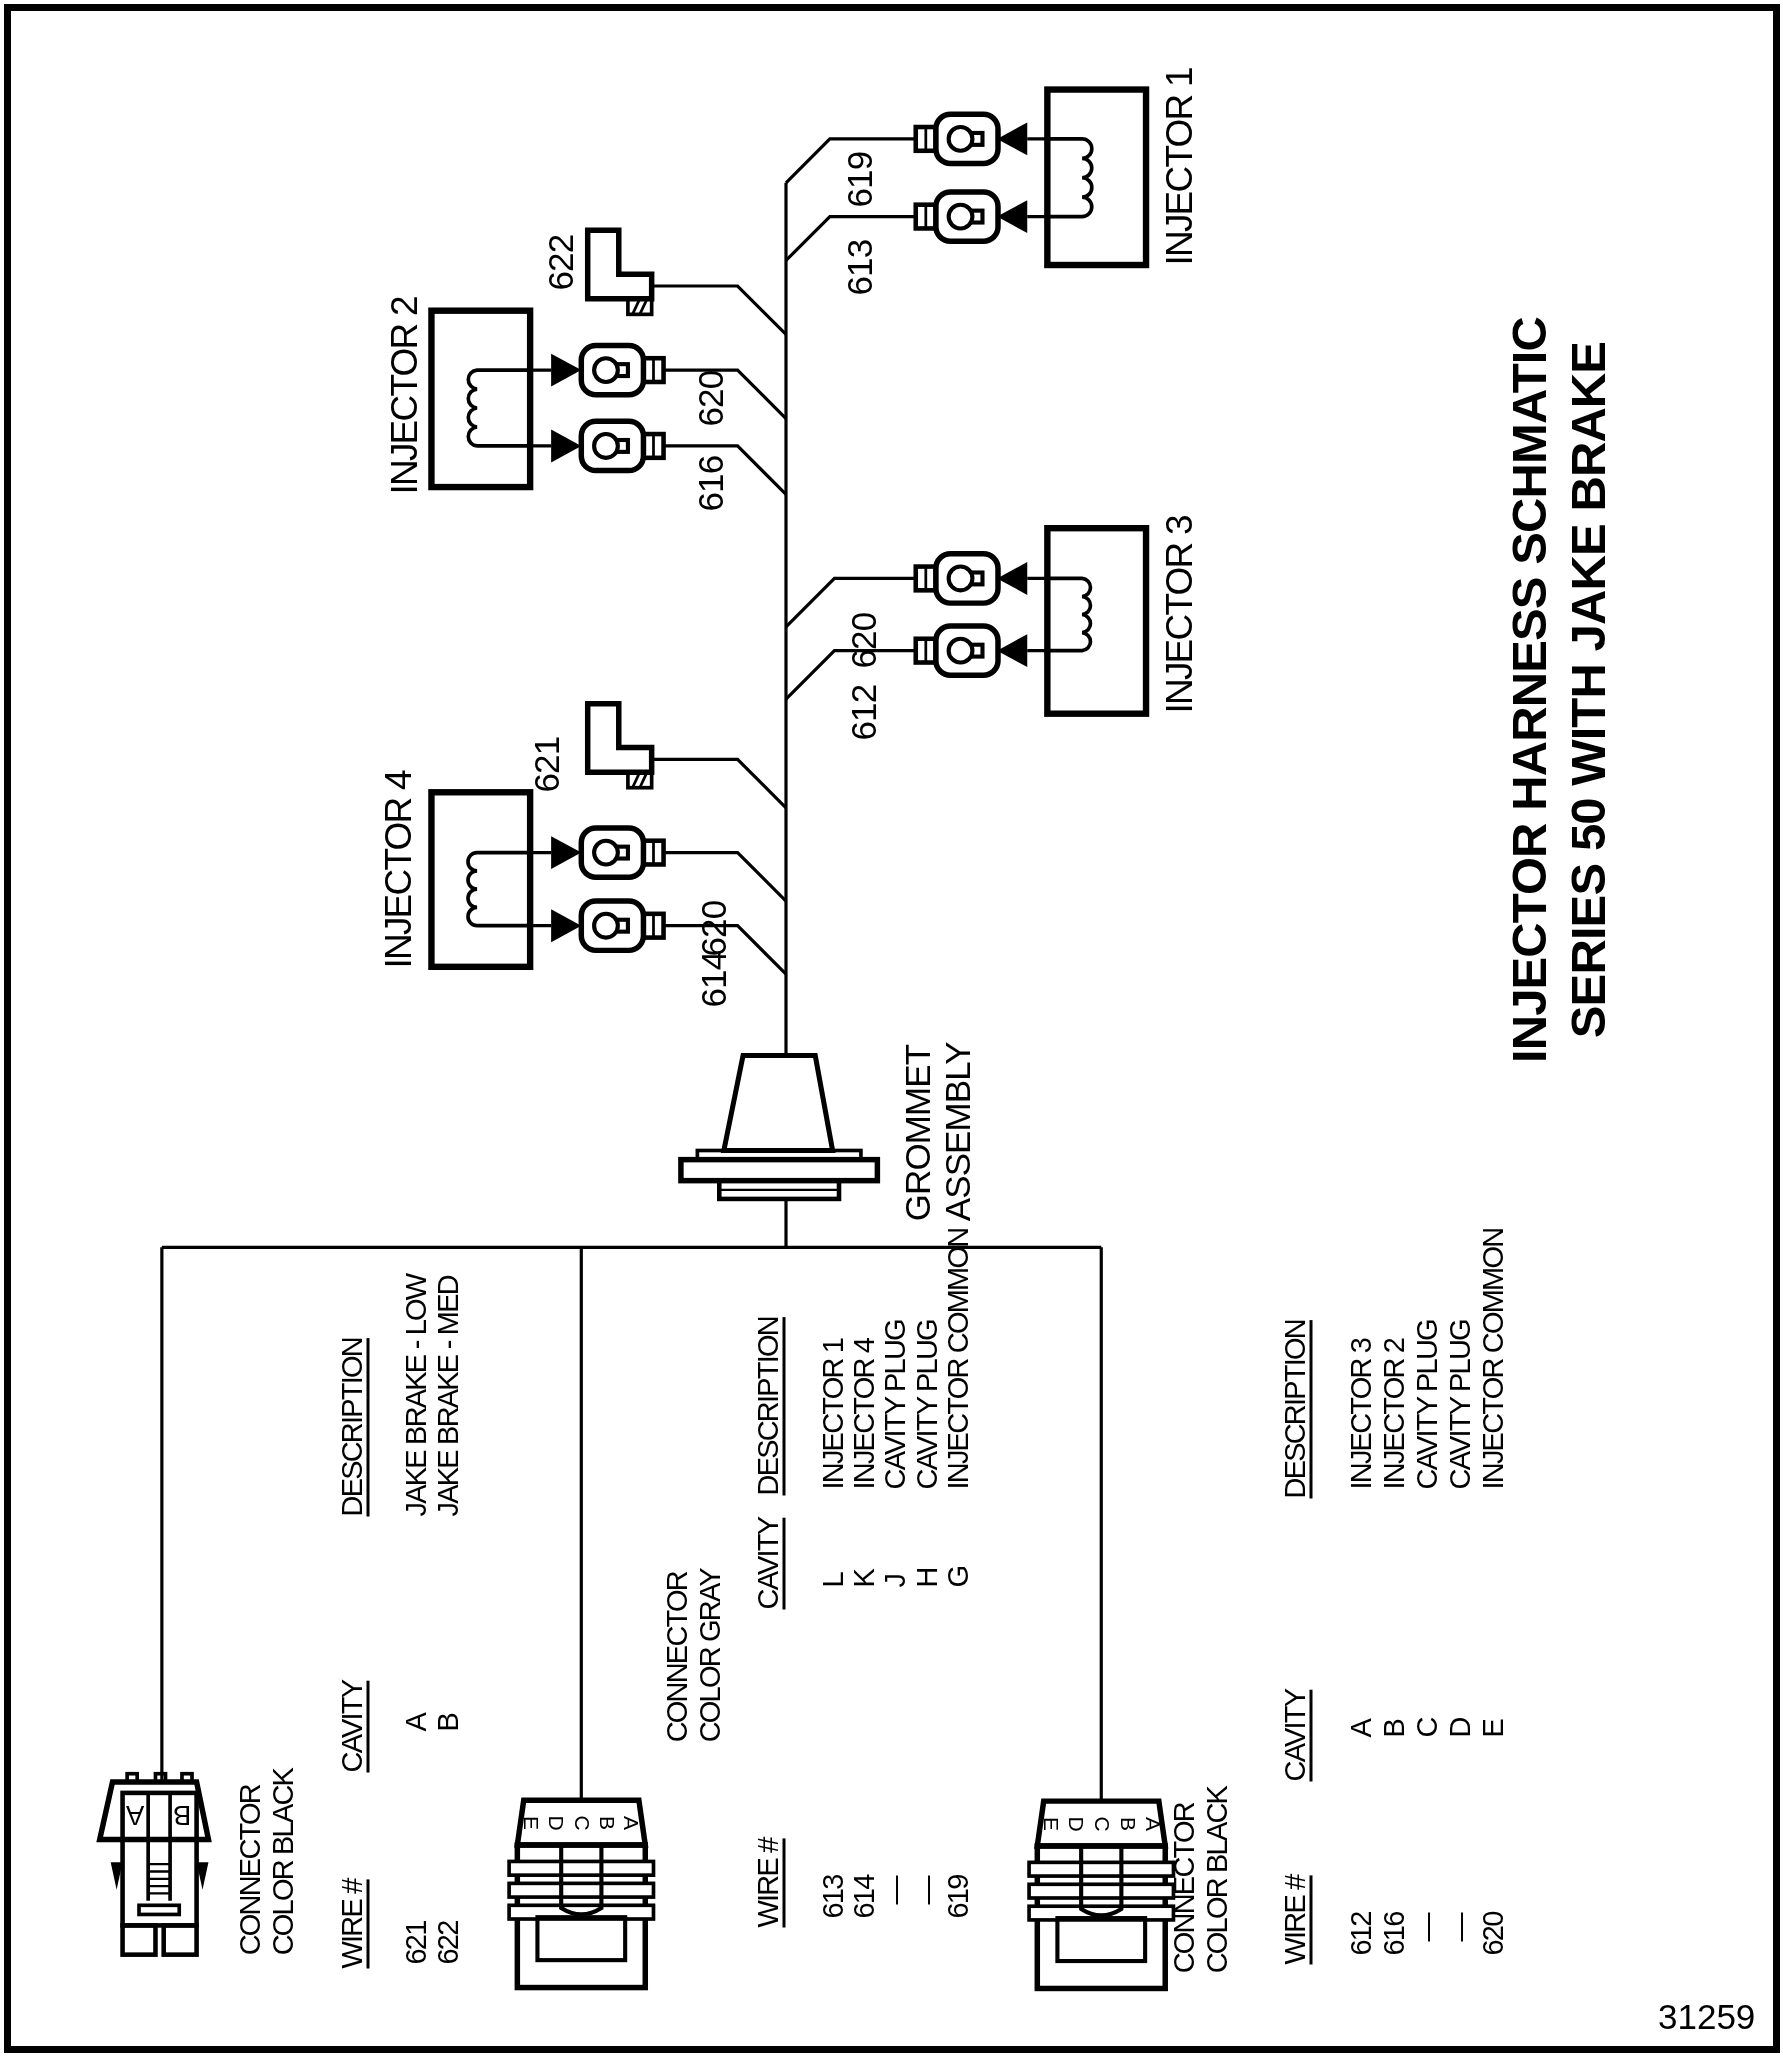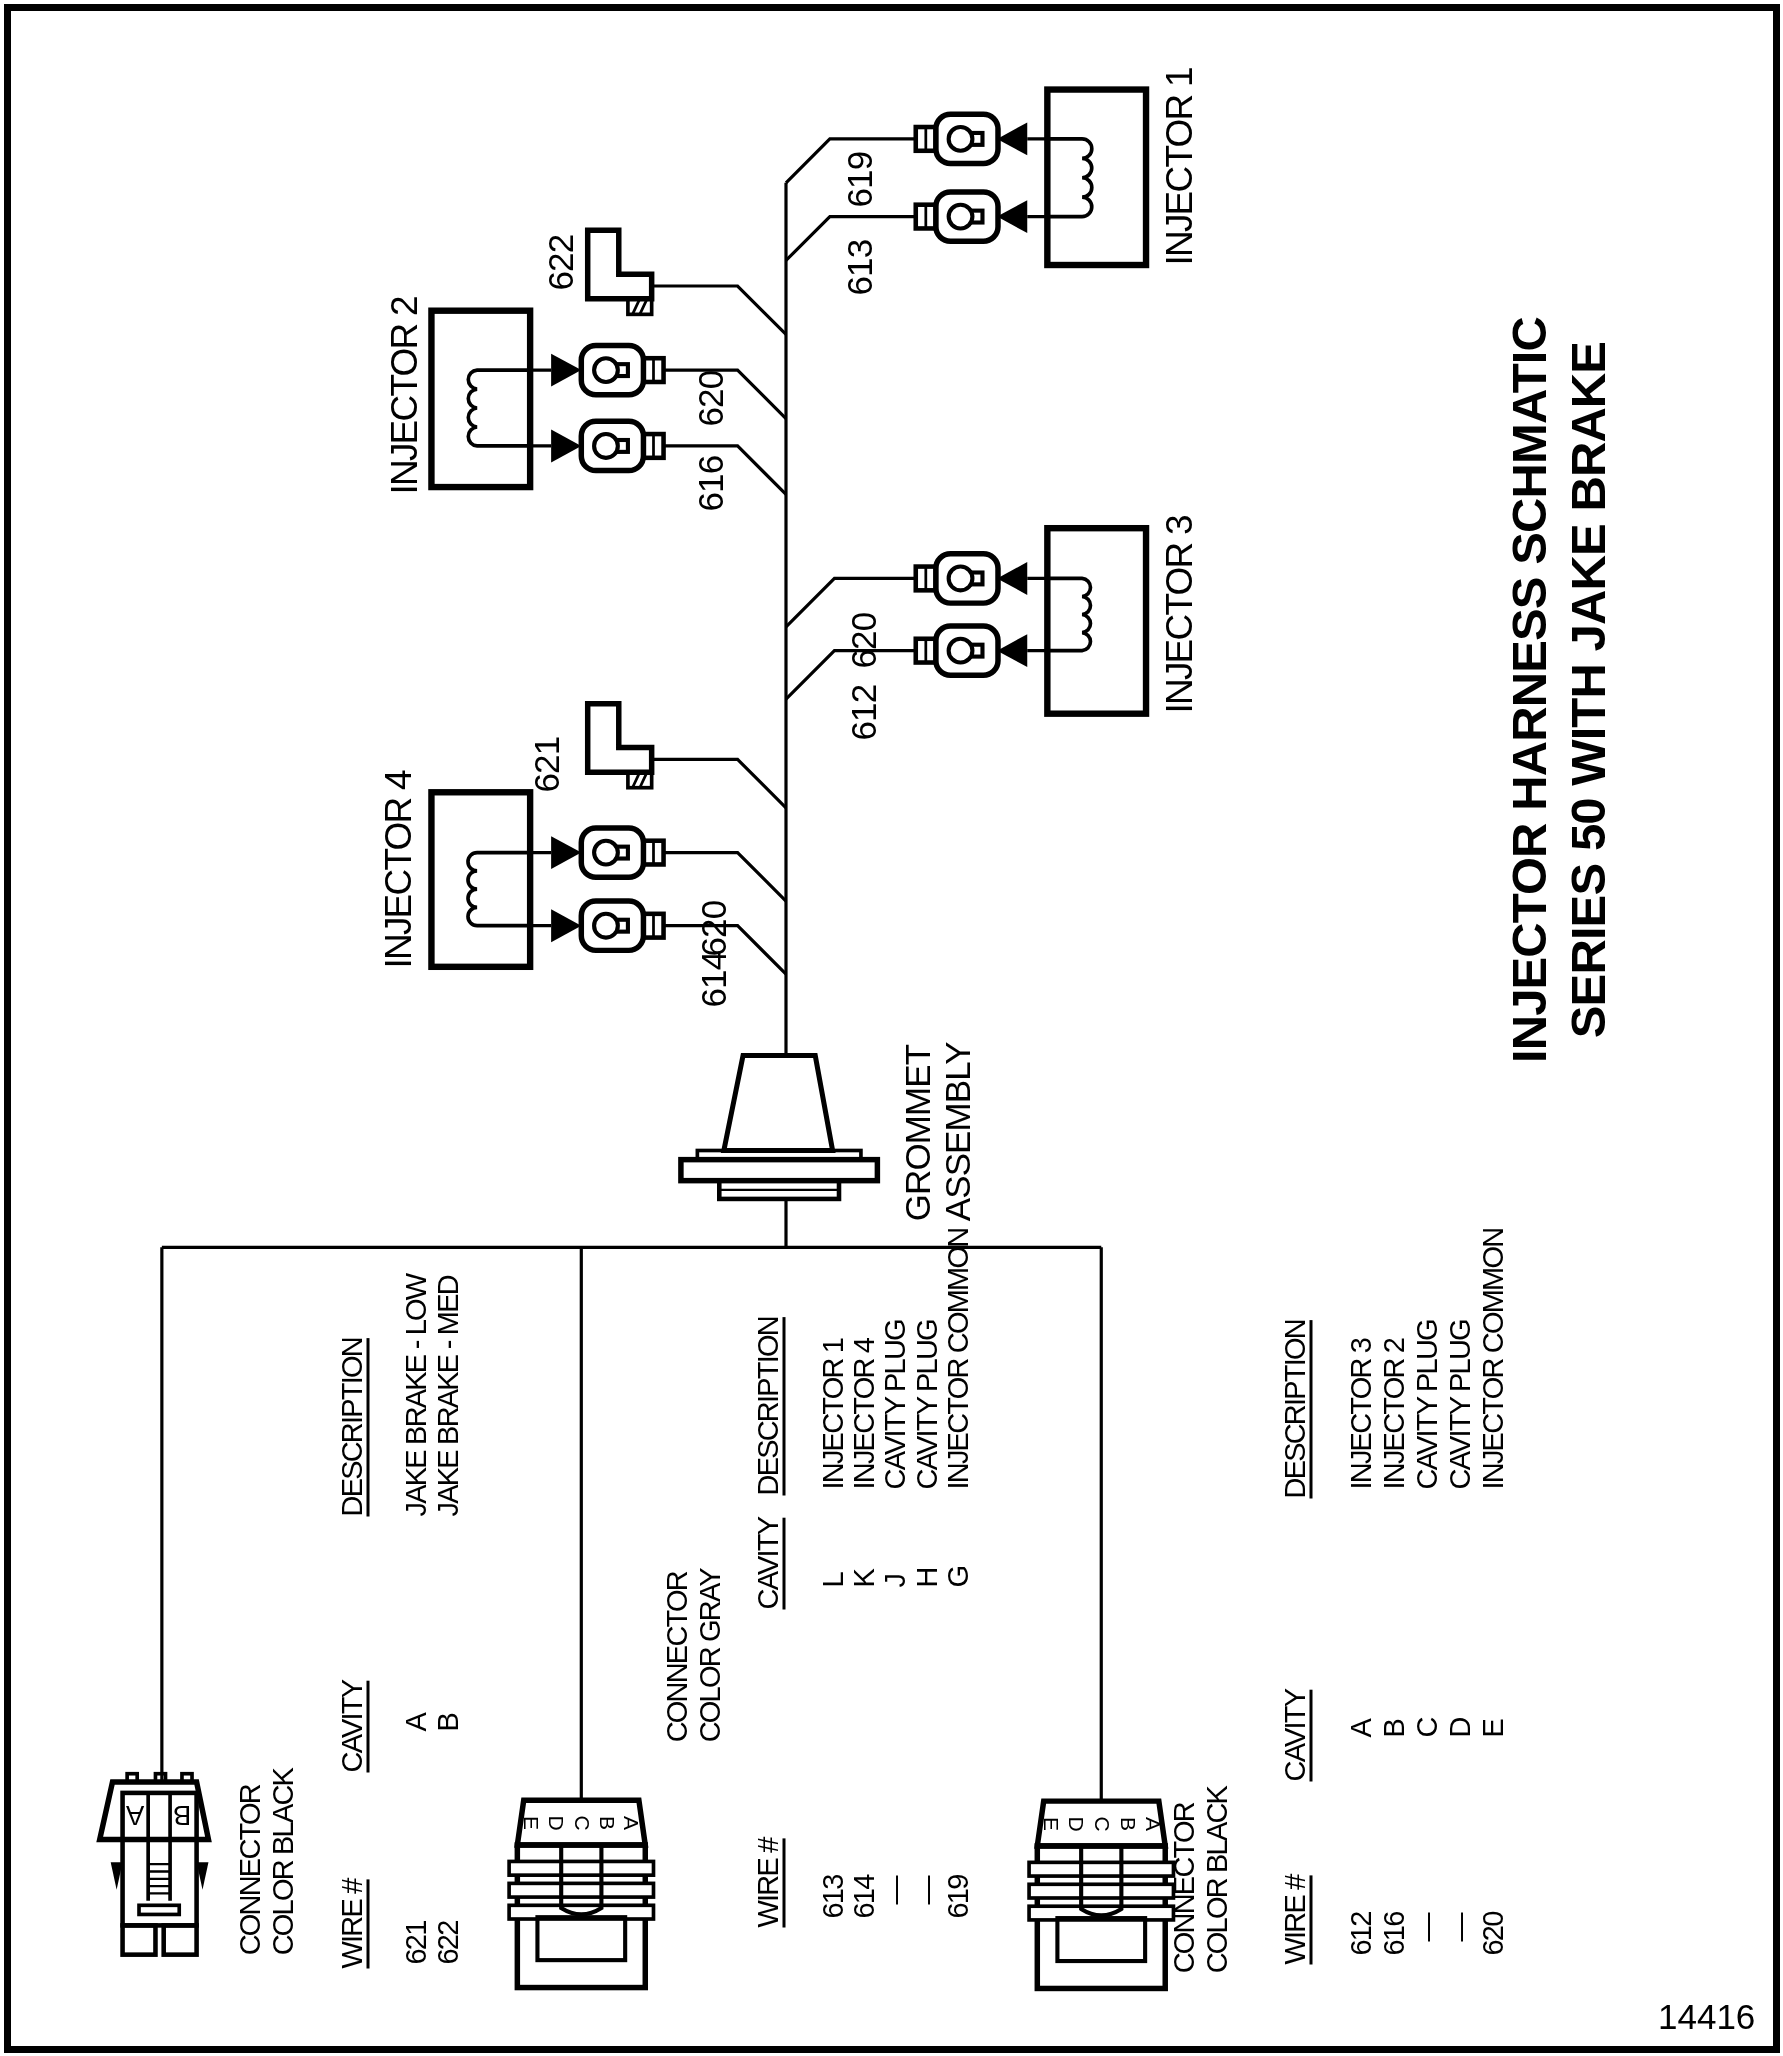--- a/index.html
+++ b/index.html
@@ -181,21 +181,21 @@
     <g>
       <use href="#conn5" x="1205" y="1971"></use>
     </g>
   </svg>
 
   <div class="vcenter title-text" style="left:1559px;top:690px;">
     <div>INJECTOR HARNESS SCHMATIC</div>
     <div>SERIES 50 WITH JAKE BRAKE</div>
   </div>
 
-  <div class="drawing-no" style="left:1658px;top:1997px;">14416</div>
+  <div class="drawing-no" style="left:1658px;top:1997px;">31259</div>
 
   <div class="vstart inj-label" style="left:1179px;top:247px;">INJECTOR 1</div>
   <div class="vstart inj-label" style="left:404px;top:476px;">INJECTOR 2</div>
   <div class="vstart inj-label" style="left:1179px;top:695px;">INJECTOR 3</div>
   <div class="vstart inj-label" style="left:398px;top:950px;">INJECTOR 4</div>
 
   <div class="vstart wire-num" style="left:859px;top:190px;">619</div>
   <div class="vstart wire-num" style="left:859px;top:278px;">613</div>
   <div class="vstart wire-num" style="left:560px;top:273px;">622</div>
   <div class="vstart wire-num" style="left:710px;top:409px;">620</div>

